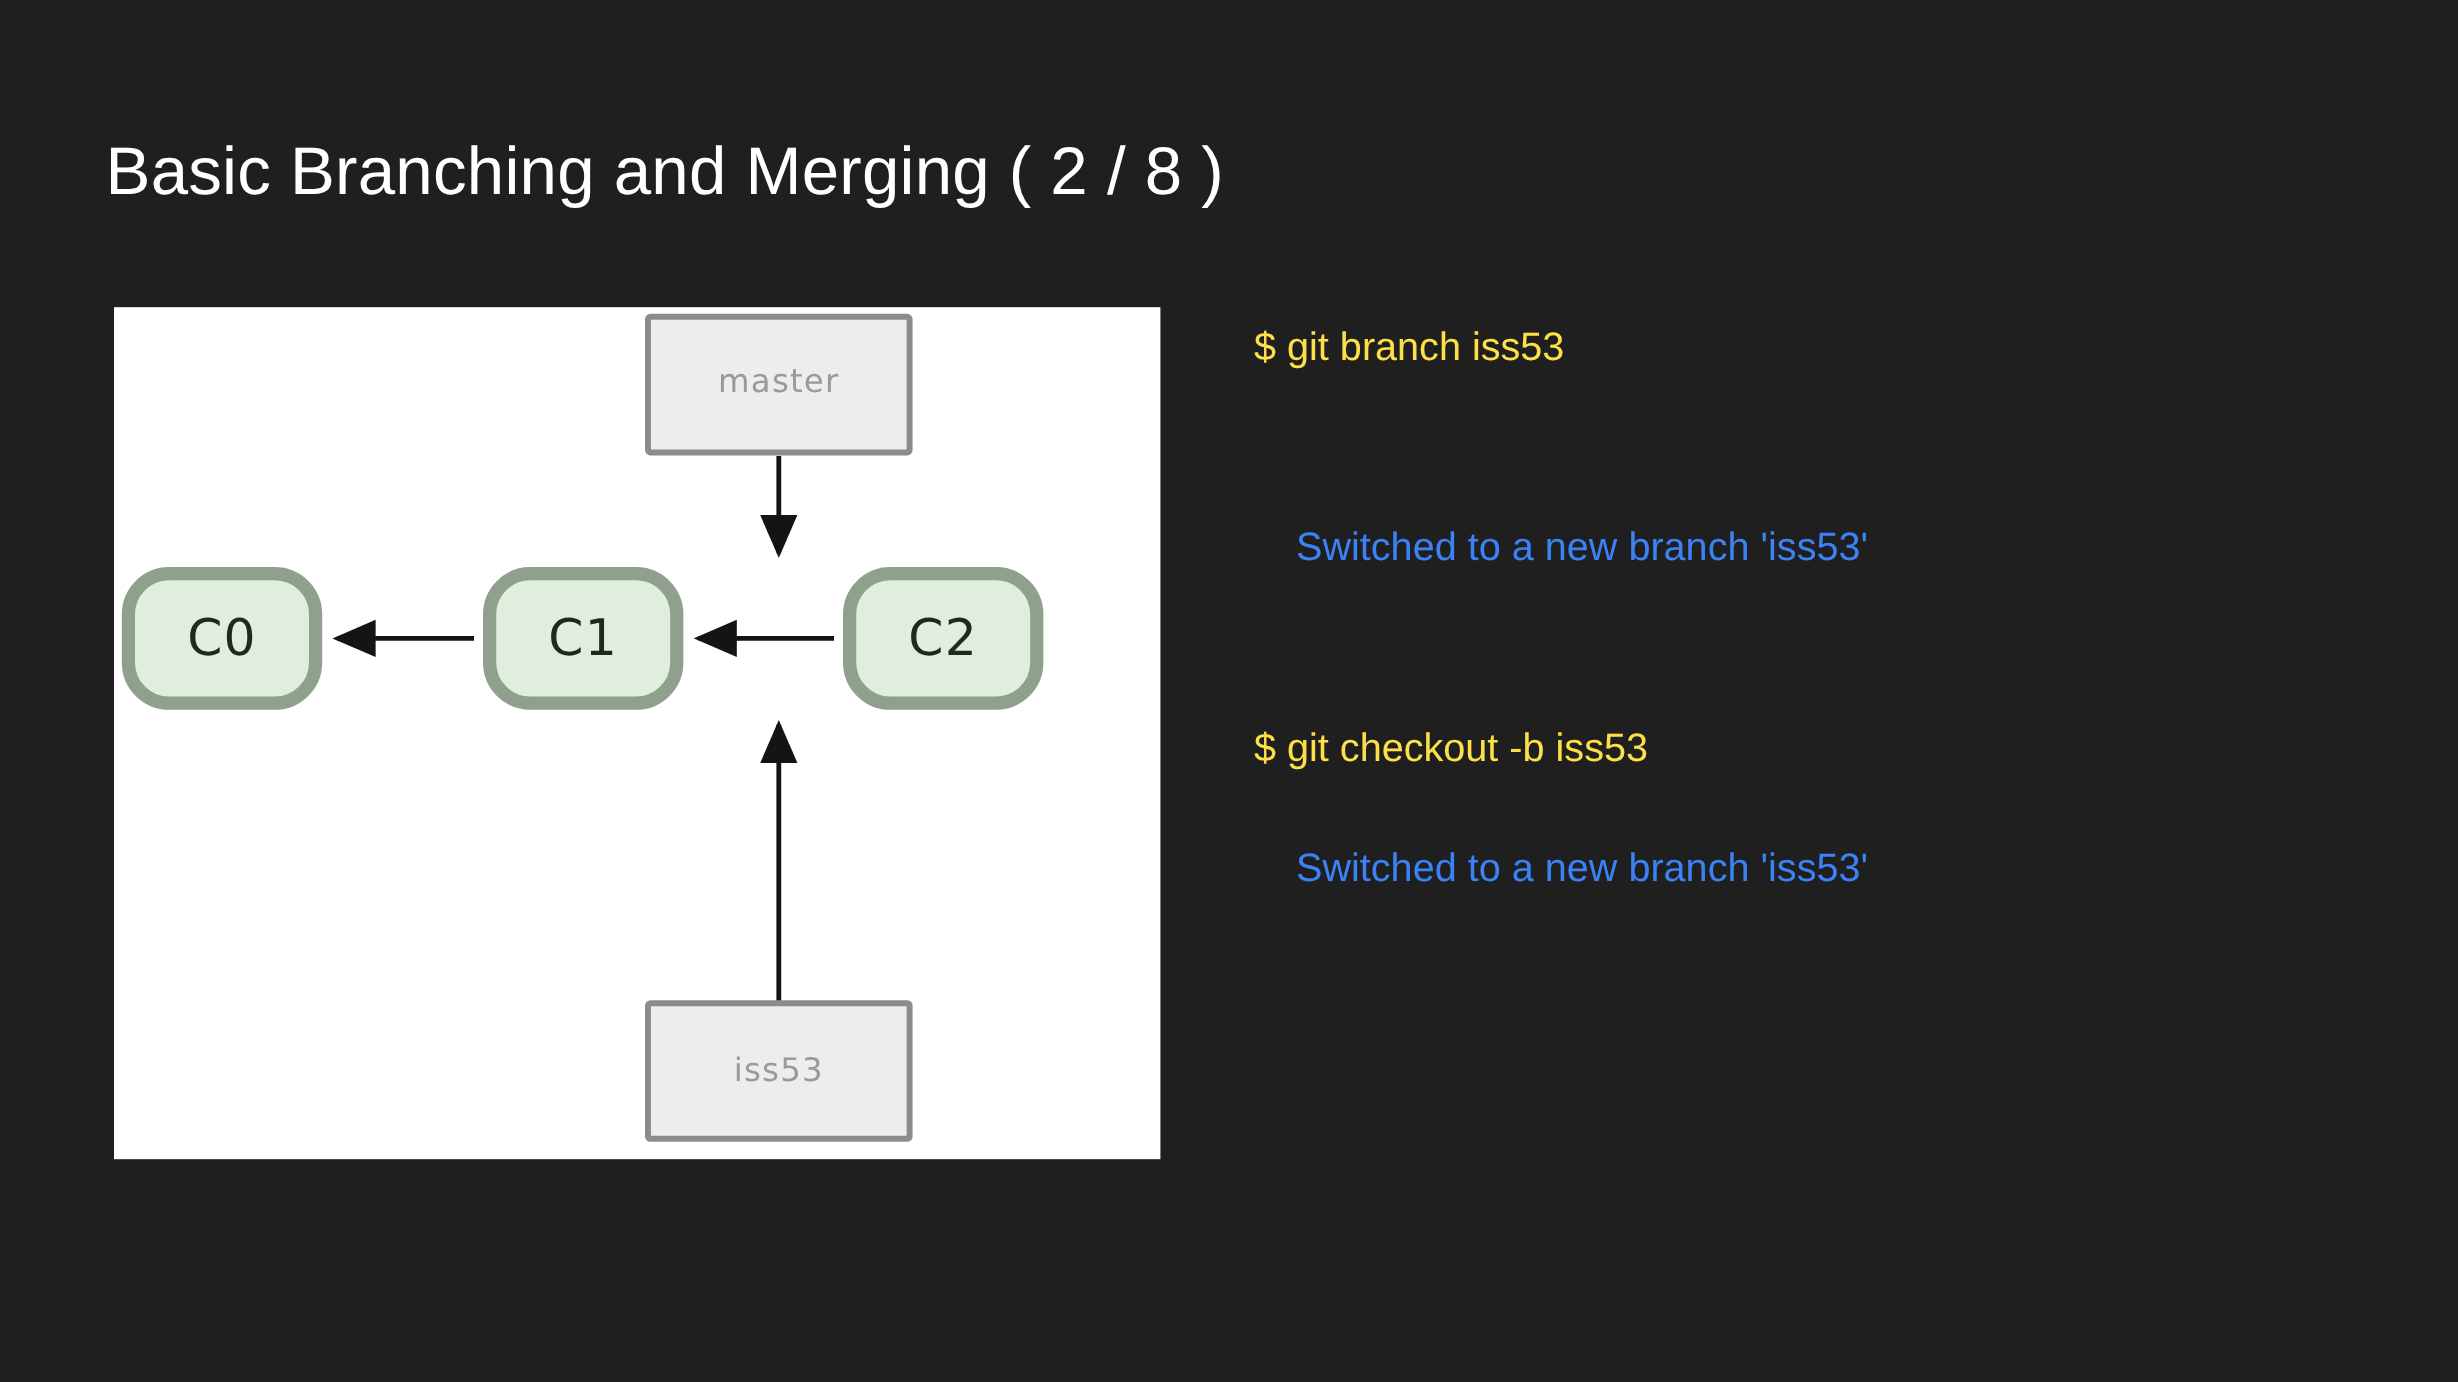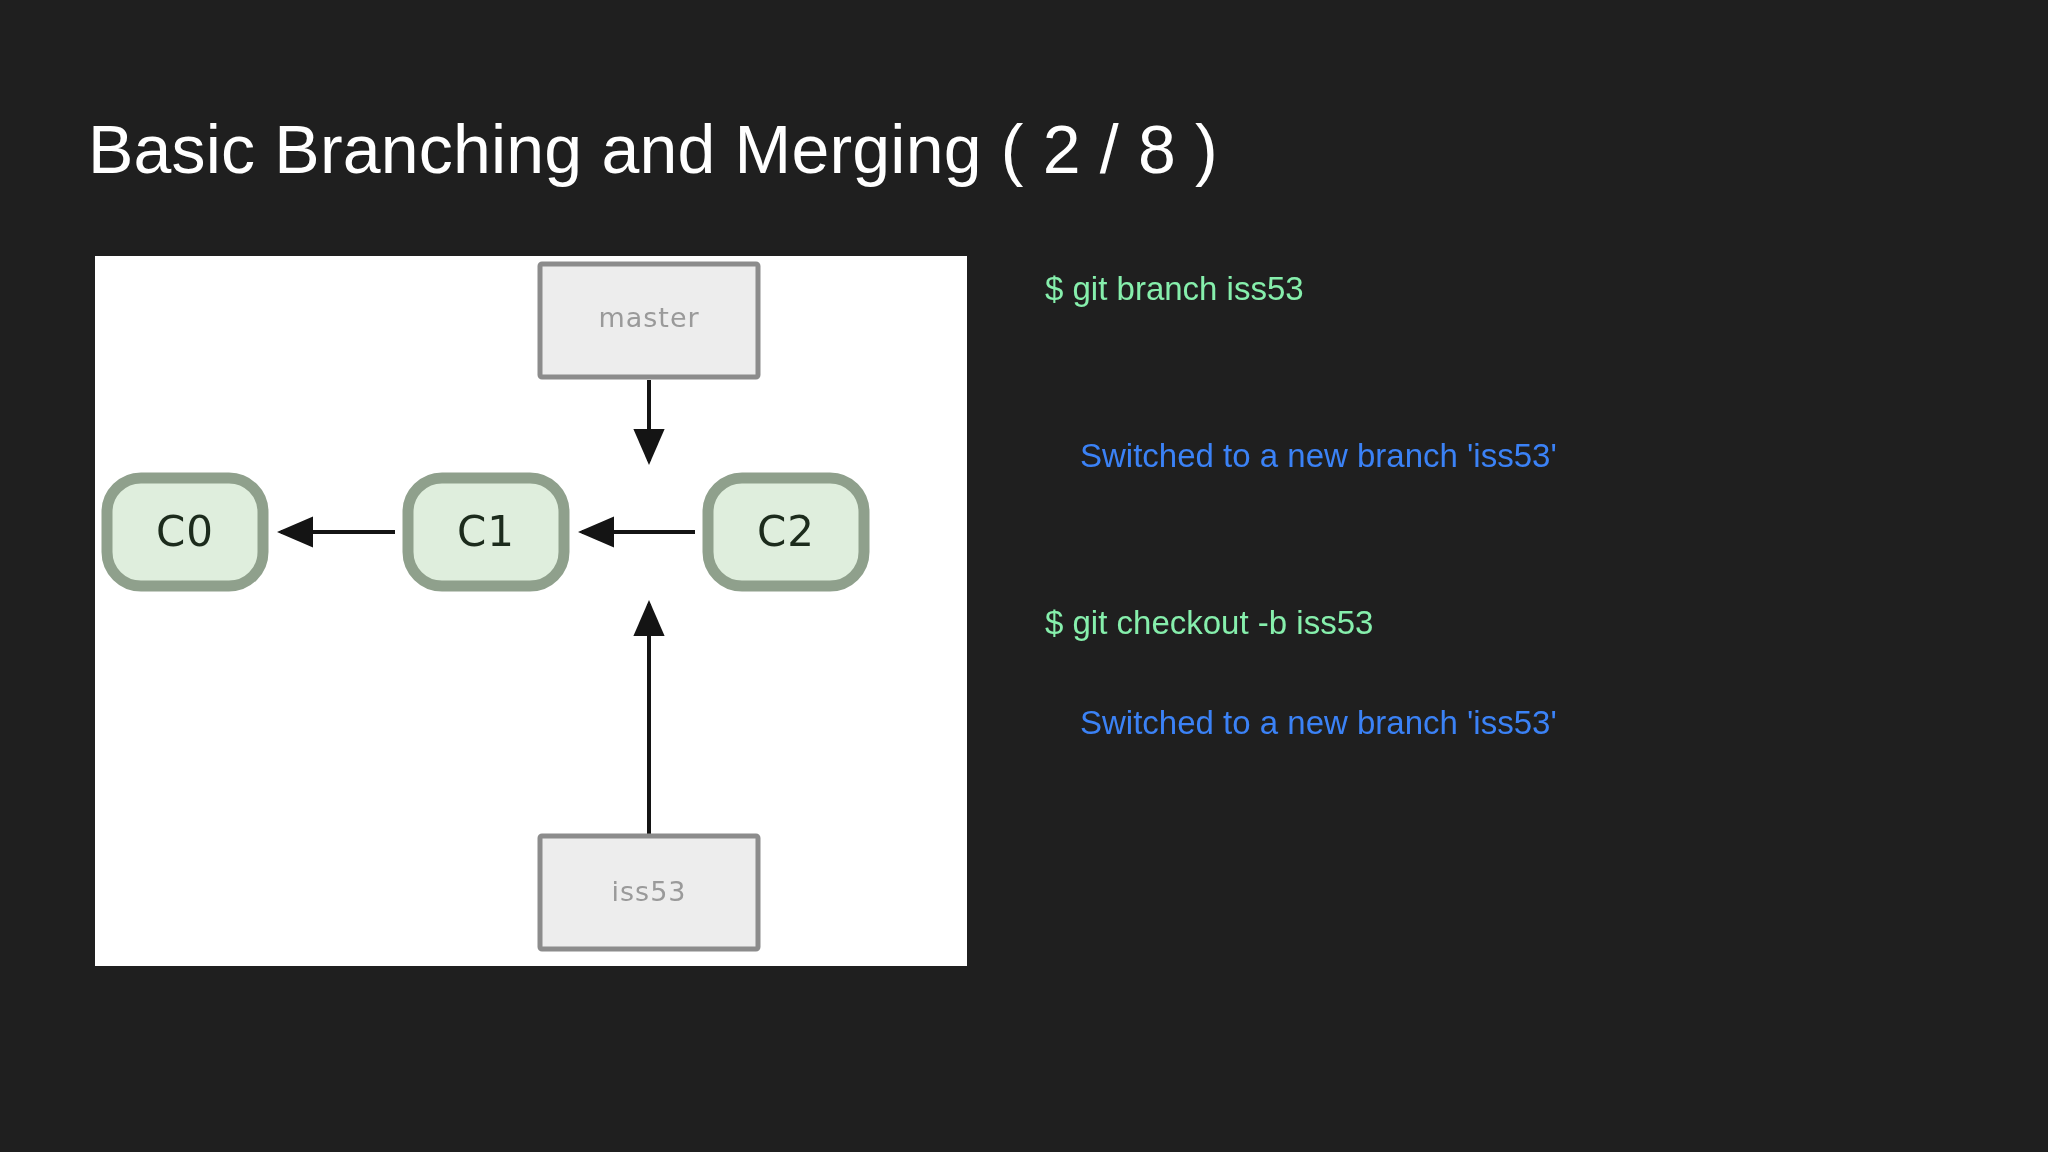--- a/index.html
+++ b/index.html
@@ -13,21 +13,21 @@
     font-family: "Liberation Sans", sans-serif;
     overflow: hidden;
     position: relative;
   }
 
   
   .slide-title {
     position: absolute;
     left: 88px;
     top: 112px;
-    font-size: 68px;
+    font-size: 56px;
     line-height: 1.1;
     color: #ffffff;
     font-weight: 400;
     letter-spacing: 0.2px;
     white-space: nowrap;
   }
 
   
   .diagram-panel {
     position: absolute;
@@ -64,21 +64,21 @@
     left: 1045px;
     top: 272px;
     width: 900px;
   }
   .console-line {
     font-size: 33px;
     line-height: 1.0;
     white-space: nowrap;
   }
   .console-line.cmd {
-    color: #86efac;
+    color: #fde047;
     margin-left: 0;
   }
   .console-line.out {
     color: #3b82f6;
     margin-left: 35px;
   }
   .gap-lg { height: 67px; }
   .gap-md { height: 67px; }
 </style>
 </head>

